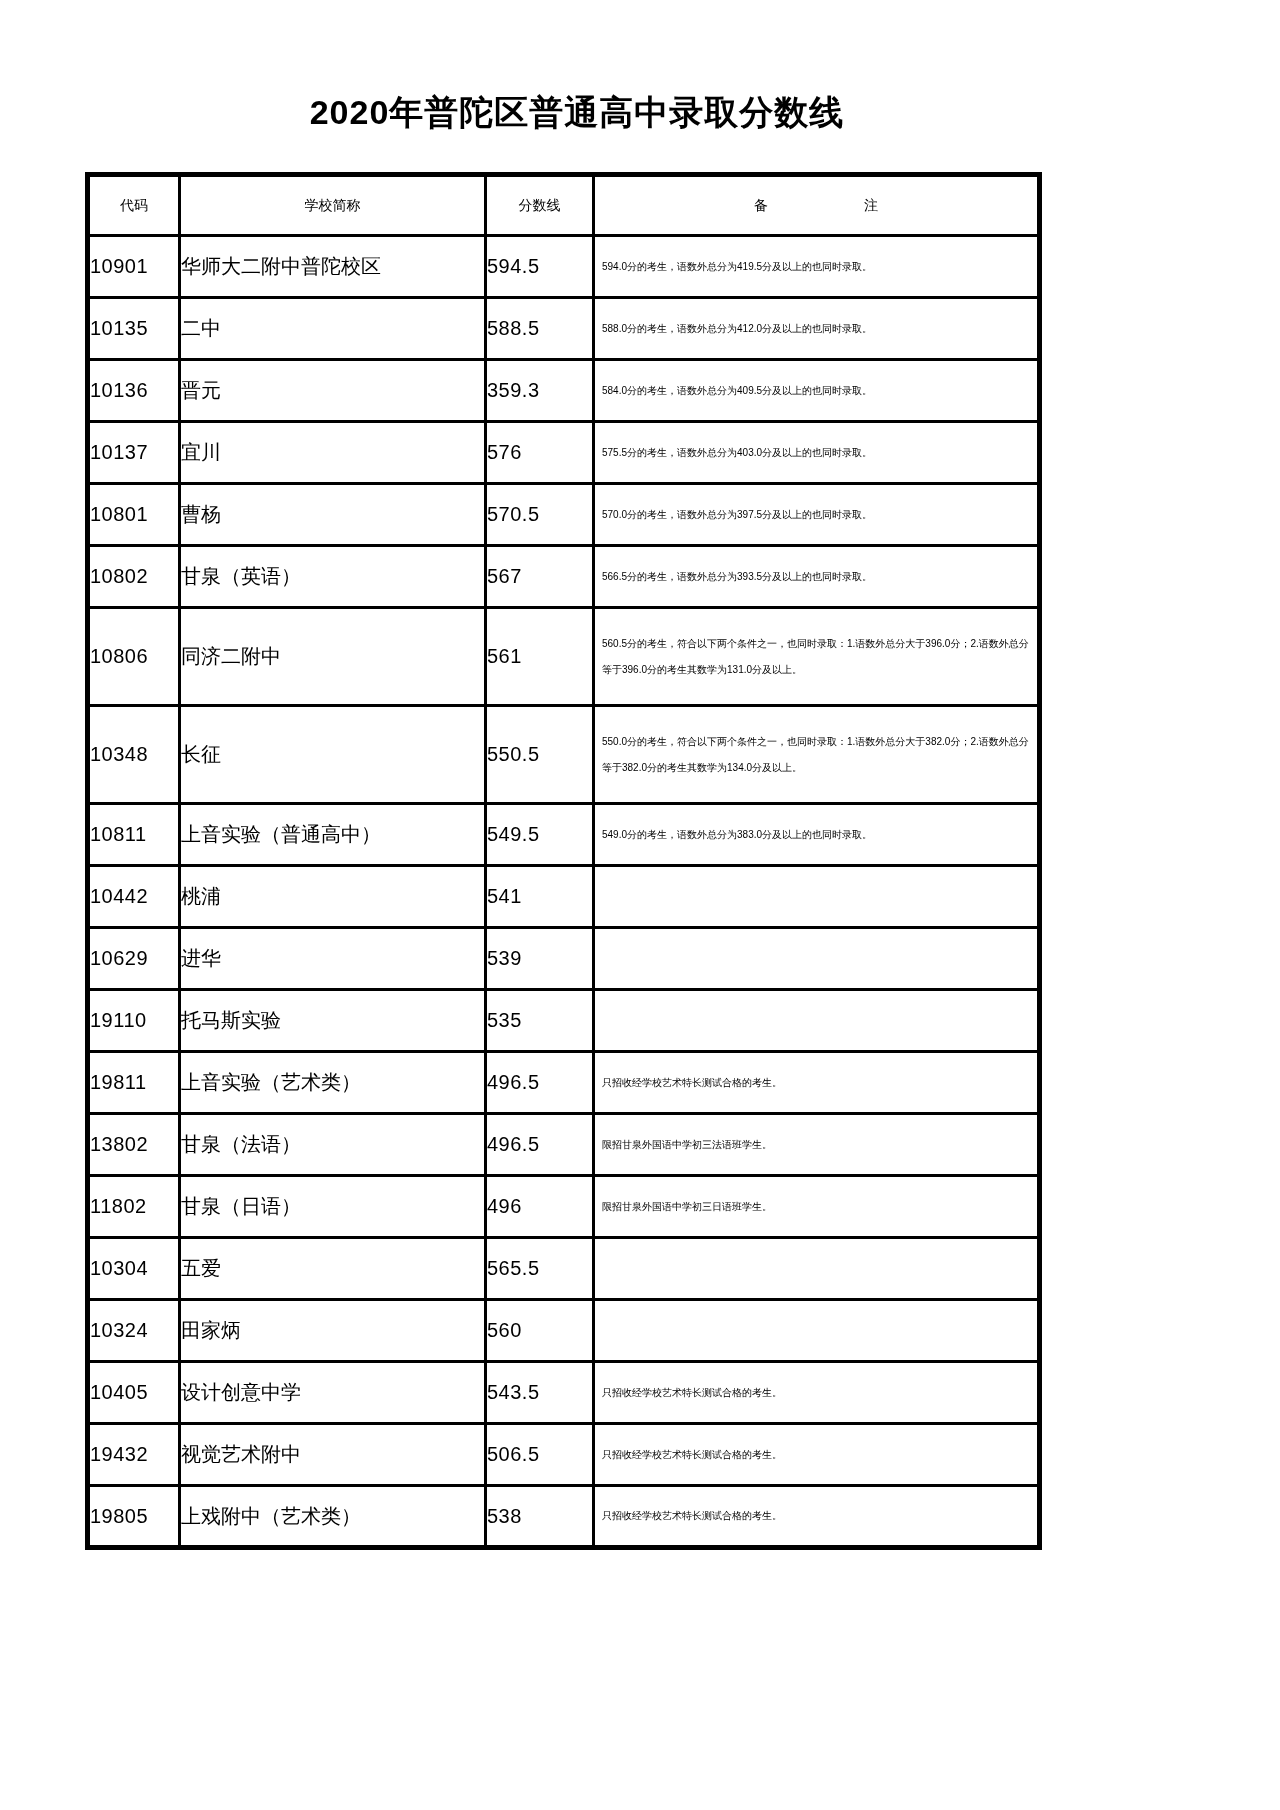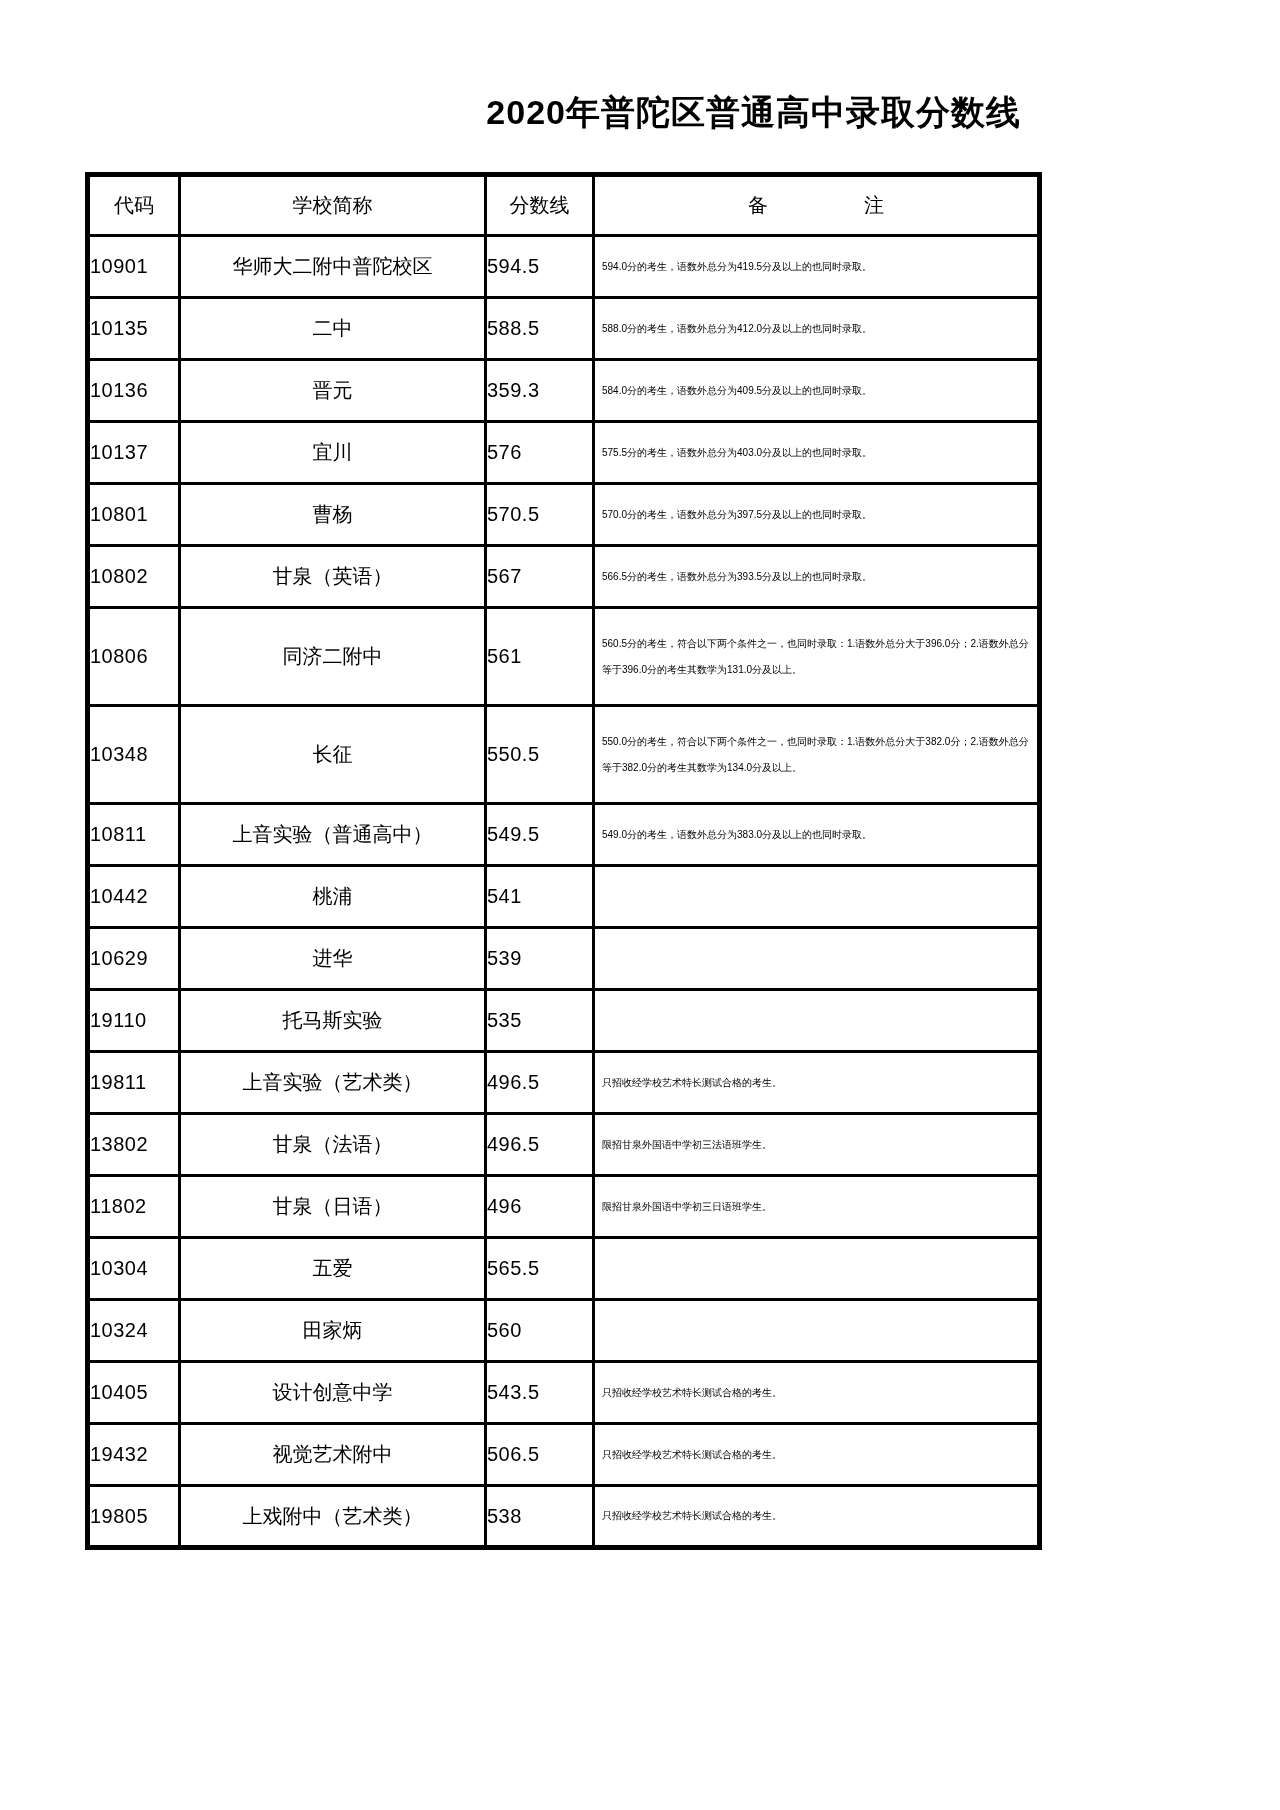--- a/index.html
+++ b/index.html
@@ -1,37 +1,37 @@
 <!DOCTYPE html>
 <html><head>
 <meta charset="utf-8">
 <style>
   html,body{margin:0;padding:0;}
   body{background:#888;font-family:"Liberation Sans","DejaVu Sans",sans-serif;color:#000;}
   .page{position:relative;width:1280px;height:1810px;background:#ffffff;margin:0 auto;overflow:hidden;}
   .doc-title{
-    position:absolute;top:90px;left:69px;width:952px;
-    text-align:right;font-size:34px;font-weight:bold;letter-spacing:1px;
+    position:absolute;top:90px;left:101px;width:952px;
+    text-align:center;font-size:34px;font-weight:bold;letter-spacing:1px;
     white-space:nowrap;
   }
   table.score-table{
     position:absolute;left:85px;top:172px;width:952px;
     border-collapse:collapse;table-layout:fixed;
     border:5px solid #000;
   }
   .score-table th,.score-table td{
     border:3px solid #000;vertical-align:middle;padding:0;
     background:#fff;
   }
   .score-table thead tr{height:61px;}
   .score-table tbody tr.normal{height:62px;}
   .score-table tbody tr.tall{height:98px;}
-  th{font-size:20px;font-weight:normal;text-align:center;}
+  th{font-size:14px;font-weight:normal;text-align:center;}
   td.c-code,td.c-score{text-align:left;font-size:20px;letter-spacing:0.5px;}
-  td.c-school{text-align:center;font-size:20px;}
+  td.c-school{text-align:left;font-size:20px;}
   td.c-remark{text-align:left;font-size:10px;line-height:26px;padding:4px 2px 4px 7px;}
   .col-code{width:92px;}
   .col-school{width:306px;}
   .col-score{width:108px;}
   .col-remark{width:446px;}
   .remark-header{display:flex;justify-content:center;gap:96px;}
 </style>
 </head>
 <body>
 

